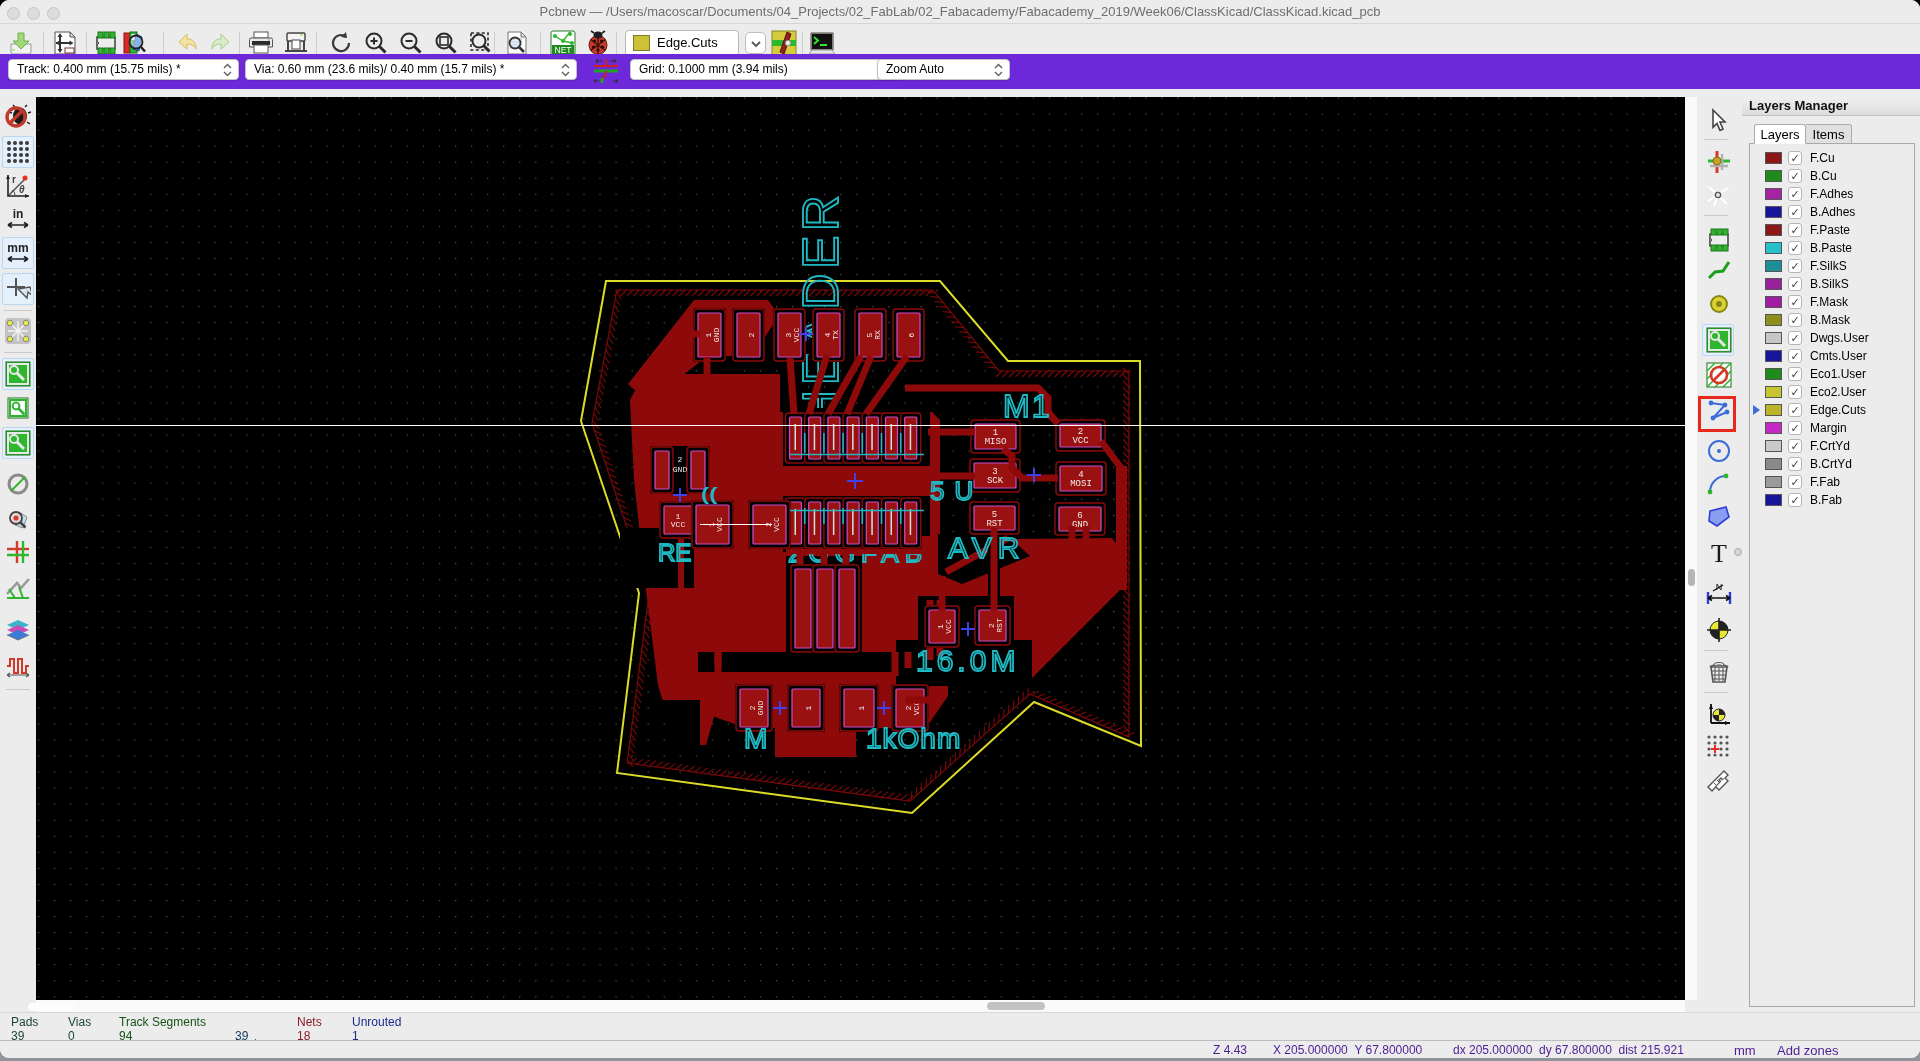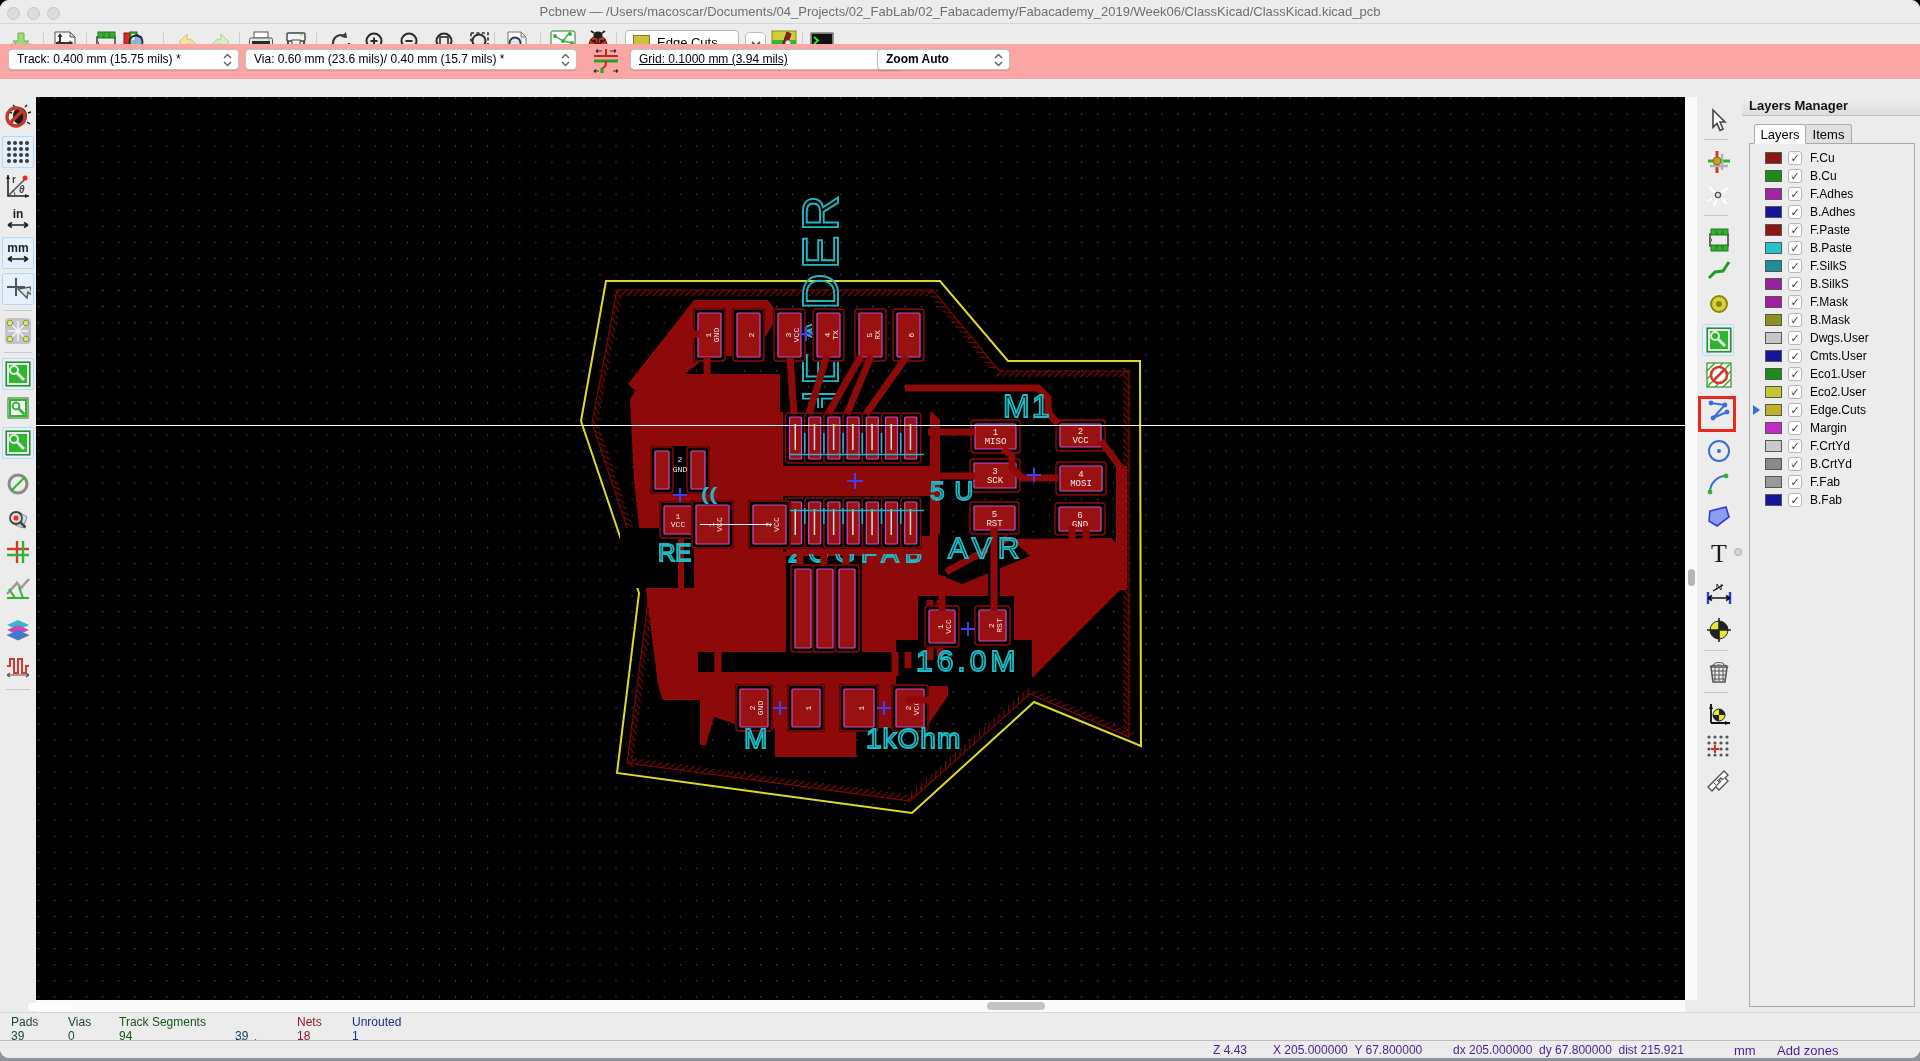--- a/index.html
+++ b/index.html
@@ -9,21 +9,21 @@
     background:#ececec; border-radius:9px; overflow:hidden; }
   .graybot { position:absolute; left:0; top:1046px; width:1920px; height:15px; background:#8f949b; }
   .abs { position:absolute; }
   .titlebar { position:absolute; left:0; top:0; width:1920px; height:24px;
     background:#ececec; border-bottom:1px solid #d6d6d6; }
   .tl { position:absolute; top:7px; width:13px; height:13px; border-radius:50%;
     background:#dcdcdc; border:1px solid #c6c6c6; }
   .title { position:absolute; top:4px; left:0; width:1920px; text-align:center;
     font-size:13px; color:#6e6e6e; }
   .toolbar1 { position:absolute; left:0; top:25px; width:1920px; height:37px; background:#ececec;padding-left:18px; }
-  .toolbar2 { position:absolute; left:0; top:44px; width:1920px; height:35px; background:#fca5a5; }
+  .toolbar2 { position:absolute; left:0; top:54px; width:1920px; height:35px; background:#6d28d9; }
   .sep1 { position:absolute; top:7px; width:1px; height:24px; background:#cdcdcd; }
   .ti { position:absolute; top:5px; width:26px; height:26px; }
   .combo { position:absolute; top:5px; height:21px; background:#fff;
     border:1px solid #c3c3c3; border-radius:4px; font-size:12px; color:#000;
     line-height:19px; padding-left:8px; white-space:nowrap; box-shadow:0 0.5px 1px rgba(0,0,0,0.12); }
   .lbar { position:absolute; left:0; top:97px; width:36px; height:910px; background:#ececec; }
   .li { position:absolute; left:5px; width:26px; height:26px; }
   .lsel { position:absolute; left:2px; width:32px; height:32px; background:#e4f1fd;
     border:1px solid #b9d7f2; border-radius:2px; }
   .vsb { position:absolute; left:1685px; top:97px; width:12px; height:903px; background:#fafafa; }
@@ -212,26 +212,26 @@
           <path d="M1 9l3.5 3.5L8 9" fill="none" stroke="#666" stroke-width="1.5"></path>
         </svg></div>
     <svg class="abs" style="left:592px; top:3px;" width="28" height="28" viewBox="0 0 28 28">
       <path d="M2 9h24" stroke="#c22" stroke-width="2"></path>
         <path d="M2 14h24" stroke="#1fa51f" stroke-width="3"></path>
       <path d="M14 2v7M10 21c3 0 4-4 4-7" stroke="#c22" stroke-width="2" fill="none"></path>
       <path d="M10 21c0 3 0 5 0 5" stroke="#1fa51f" stroke-width="3" fill="none"></path>
       <path d="M4 4h6M4 4l2-1.5M4 4l2 1.5M24 4h-6M24 4l-2-1.5M24 4l-2 1.5" stroke="#333" stroke-width="1.2"></path>
       <path d="M2 24h5M2 24l2-1.5M2 24l2 1.5M26 24h-5M26 24l-2-1.5M26 24l-2 1.5" stroke="#333" stroke-width="1.2"></path>
     </svg>
-    <div class="combo" style="left:630px; width:273px;text-decoration:underline;">Grid: 0.1000 mm (3.94 mils)
+    <div class="combo" style="left:630px; width:273px;">Grid: 0.1000 mm (3.94 mils)
       <svg style="position:absolute;right:6px;top:3px" width="9" height="14" viewBox="0 0 9 14">
           <path d="M1 5l3.5-3.5L8 5" fill="none" stroke="#666" stroke-width="1.5"></path>
           <path d="M1 9l3.5 3.5L8 9" fill="none" stroke="#666" stroke-width="1.5"></path>
         </svg></div>
-    <div class="combo" style="left:877px; width:133px;font-weight:bold;">Zoom Auto
+    <div class="combo" style="left:877px; width:133px;">Zoom Auto
       <svg style="position:absolute;right:6px;top:3px" width="9" height="14" viewBox="0 0 9 14">
           <path d="M1 5l3.5-3.5L8 5" fill="none" stroke="#666" stroke-width="1.5"></path>
           <path d="M1 9l3.5 3.5L8 9" fill="none" stroke="#666" stroke-width="1.5"></path>
         </svg></div>
   </div>
 
   <div class="lbar">
     <svg class="li" style="top:7px" viewBox="0 0 26 26">
         <ellipse cx="15" cy="12" rx="7" ry="8.5" fill="#1a1a1a"></ellipse>
         <path d="M10 3l-2-2M20 3l2-2M7 9l-3-1M23 9l3-1M8 18l-3 2M22 18l3 2" stroke="#1a1a1a" stroke-width="1.4"></path>

